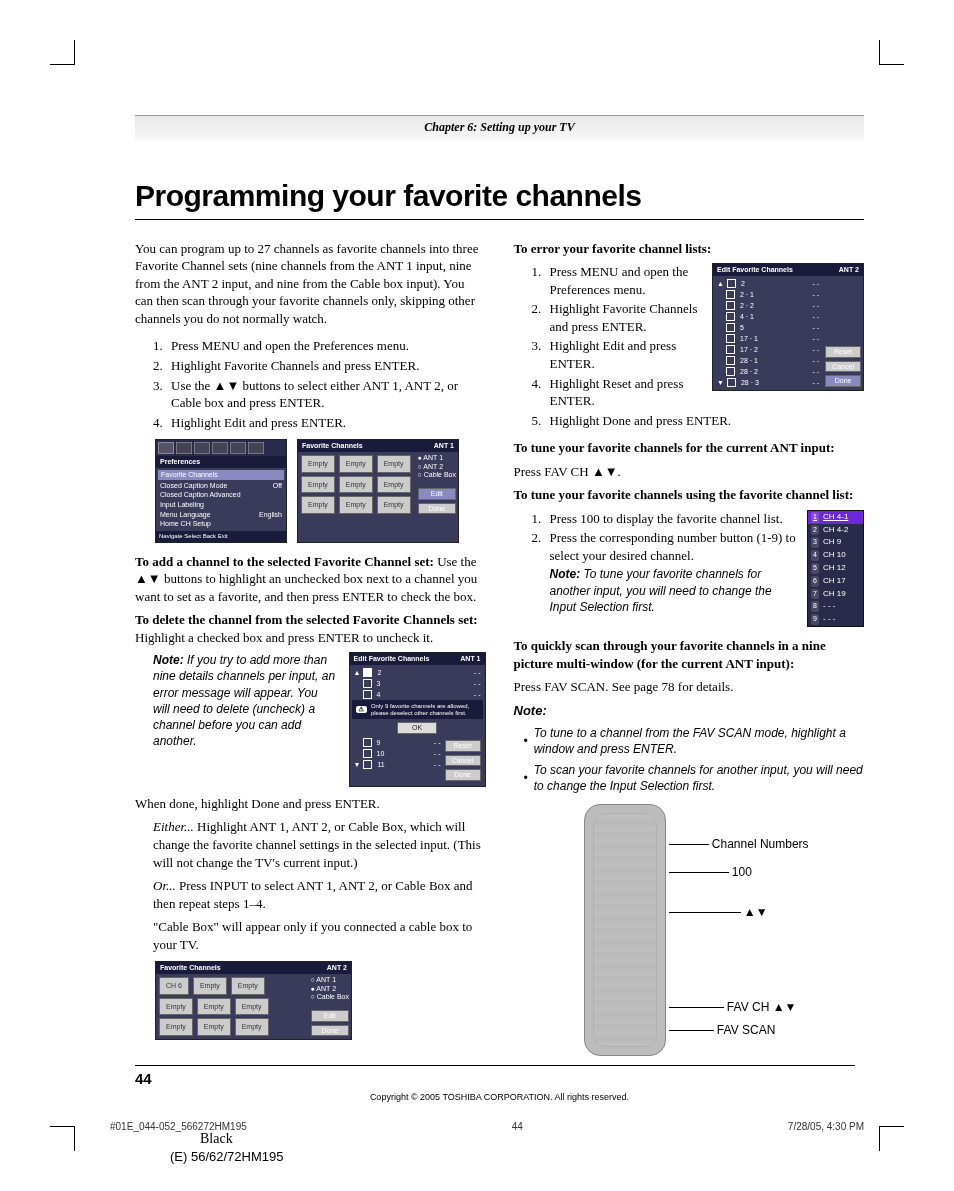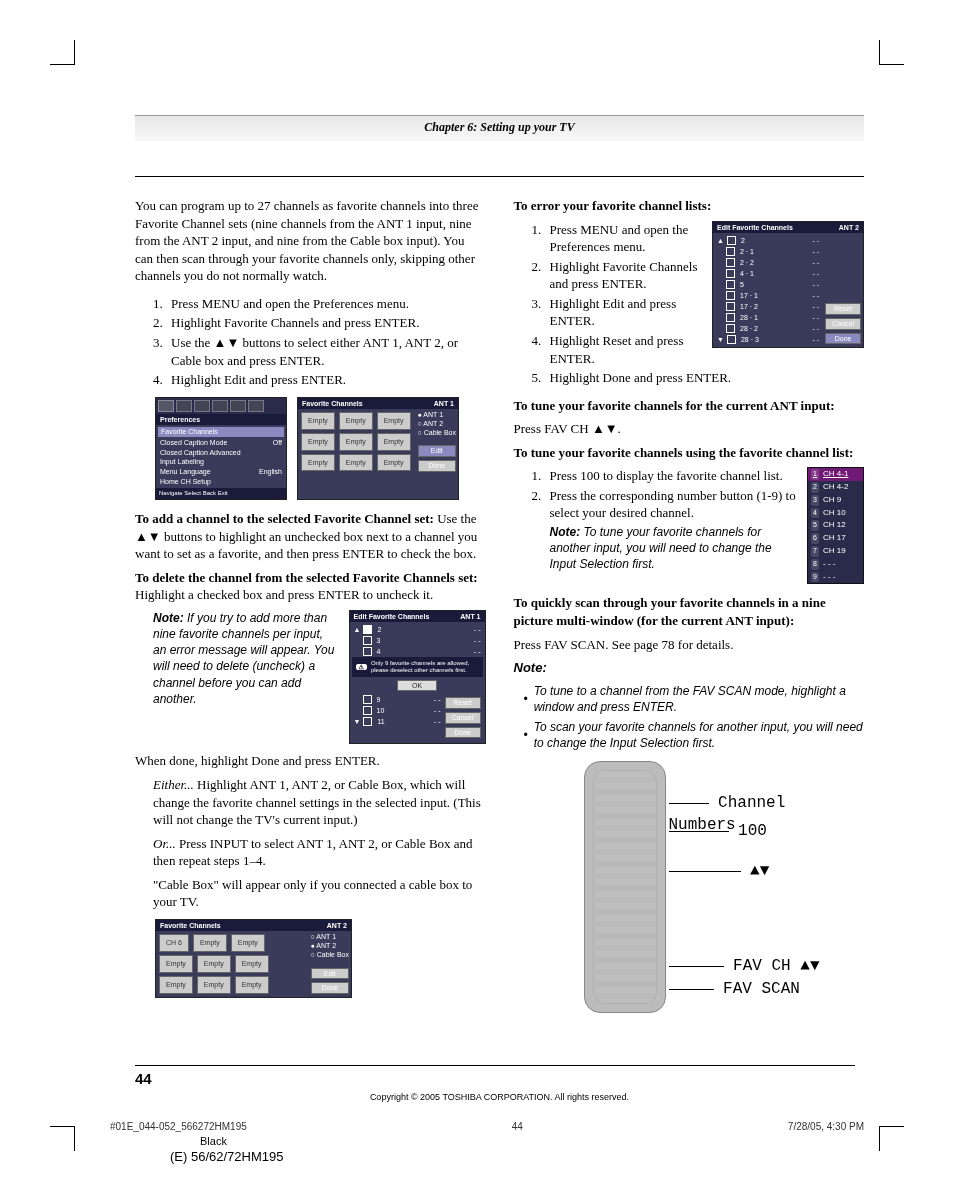--- a/index.html
+++ b/index.html
@@ -89,21 +89,21 @@
   .osd-edit { width:135px; }
   .fav-list {
     font-family: Arial, Helvetica, sans-serif;
     font-size:8px;
     background:#2a2a4a;
     color:#fff;
     border:1px solid #111;
     width:55px;
   }
   .fav-list .r { display:flex; padding:1px 3px; gap:4px; }
-  .fav-list .r.hl { background:#701a75;text-decoration:underline; }
+  .fav-list .r.hl { background:#6d28d9;text-decoration:underline; }
   .fav-list .n { width:8px; text-align:center; background:rgba(255,255,255,0.15); border-radius:2px; font-size:7px;}
   .remote-diagram {
     position: relative;
     width: 260px;
     height: 260px;
     margin-top: 10px;
   }
   .remote-body {
     position:absolute;
     left:10px; top:0;
@@ -116,22 +116,22 @@
     content:"";
     position:absolute;
     inset:8px;
     border:1px solid #9a9a9a;
     border-radius:12px;
     background:repeating-linear-gradient(#c3c3c3 0 6px,#b8b8b8 6px 12px);
     opacity:0.35;
   }
   .callout {
     position:absolute;
-    font-family: Liberation Mono, monospace;
-    font-size:16px;
+    font-family: Liberation Sans, sans-serif;
+    font-size:12px;
   }
   .callout .line { border-top:1px solid #000; display:inline-block; vertical-align:middle; }
   .footer {
     position:absolute;
     left:135px; right:90px; bottom:88px;
     font-family: Arial, Helvetica, sans-serif;
     font-size:9px;
     text-align:center;
   }
   .page-num {
@@ -160,41 +160,42 @@
   }
   .model-line {
     position:absolute;
     left:170px; bottom:25px;
     font-family: Arial, Helvetica, sans-serif;
     font-size:13px;
   }
   .black-label {
     position:absolute;
     left:200px; bottom:42px;
-    font-family: Liberation Sans, sans-serif;
-    font-size:11px;
+    font-family: Liberation Serif, serif;
+    font-size:14px;
   }
   .float-right { float:right; margin-left:8px; }
   .clear { clear:both; }
   .bullet-list { padding-left:10px; }
   .bullet-list .b { display:flex; gap:6px; margin-bottom:4px;align-items:center;}
   .bullet-list .b::before { content:"•"; }
 </style>
 </head>
 <body>
 
 <div class="page">
 
   <div class="crop-tl"></div>
   <div class="crop-tr"></div>
   <div class="crop-bl"></div>
   <div class="crop-br"></div>
 
   <div class="chapter-bar">Chapter 6: Setting up your TV</div>
 
+  <h1 class="main-title">Programming your favorite channels</h1>
   <div class="rule"></div>
 
   <div class="two-col">
 
     <div class="col">
       <p class="lead">You can program up to 27 channels as favorite channels into three Favorite Channel sets (nine channels from the ANT 1 input, nine from the ANT 2 input, and nine from the Cable box input). You can then scan through your favorite channels only, skipping other channels you do not normally watch.</p>
 
       <div class="indent">
         <div class="list-item">
             <span class="num">1.</span>
@@ -283,21 +284,21 @@
             </div>
           </div>
         </div>
       </div>
 
       <p><span class="bold">To add a channel to the selected Favorite Channel set:</span><span> Use the ▲▼ buttons to highlight an unchecked box next to a channel you want to set as a favorite, and then press ENTER to check the box.</span></p>
       <p><span class="bold">To delete the channel from the selected Favorite Channels set:</span><span> Highlight a checked box and press ENTER to uncheck it.</span></p>
 
       <div style="display:flex;gap:12px;margin:4px 0 8px 0;">
         <div style="flex:1;padding-left:18px;">
-          <p class="italic sans" style="font-size:12px;"><span class="note-label">Note:</span><span> If you try to add more than nine favorite channels per input, an error message will appear. You will need to delete (uncheck) a channel before you can add another.</span></p>
+          <p class="italic sans" style="font-size:12px;"><span class="note-label">Note:</span><span> If you try to add more than nine details channels per input, an error message will appear. You will need to delete (uncheck) a channel before you can add another.</span></p>
         </div>
         <div class="osd osd-dark osd-edit">
           <div class="osd-header">
               <span>Edit Favorite Channels</span>
               <span>ANT 1</span>
             </div>
           <div class="osd-body">
             <div class="osd-row">▲<span class="chk on"></span><span>2</span><span style="margin-left:auto">- -</span></div>
             <div class="osd-row">
                 <span style="width:6px"></span>

